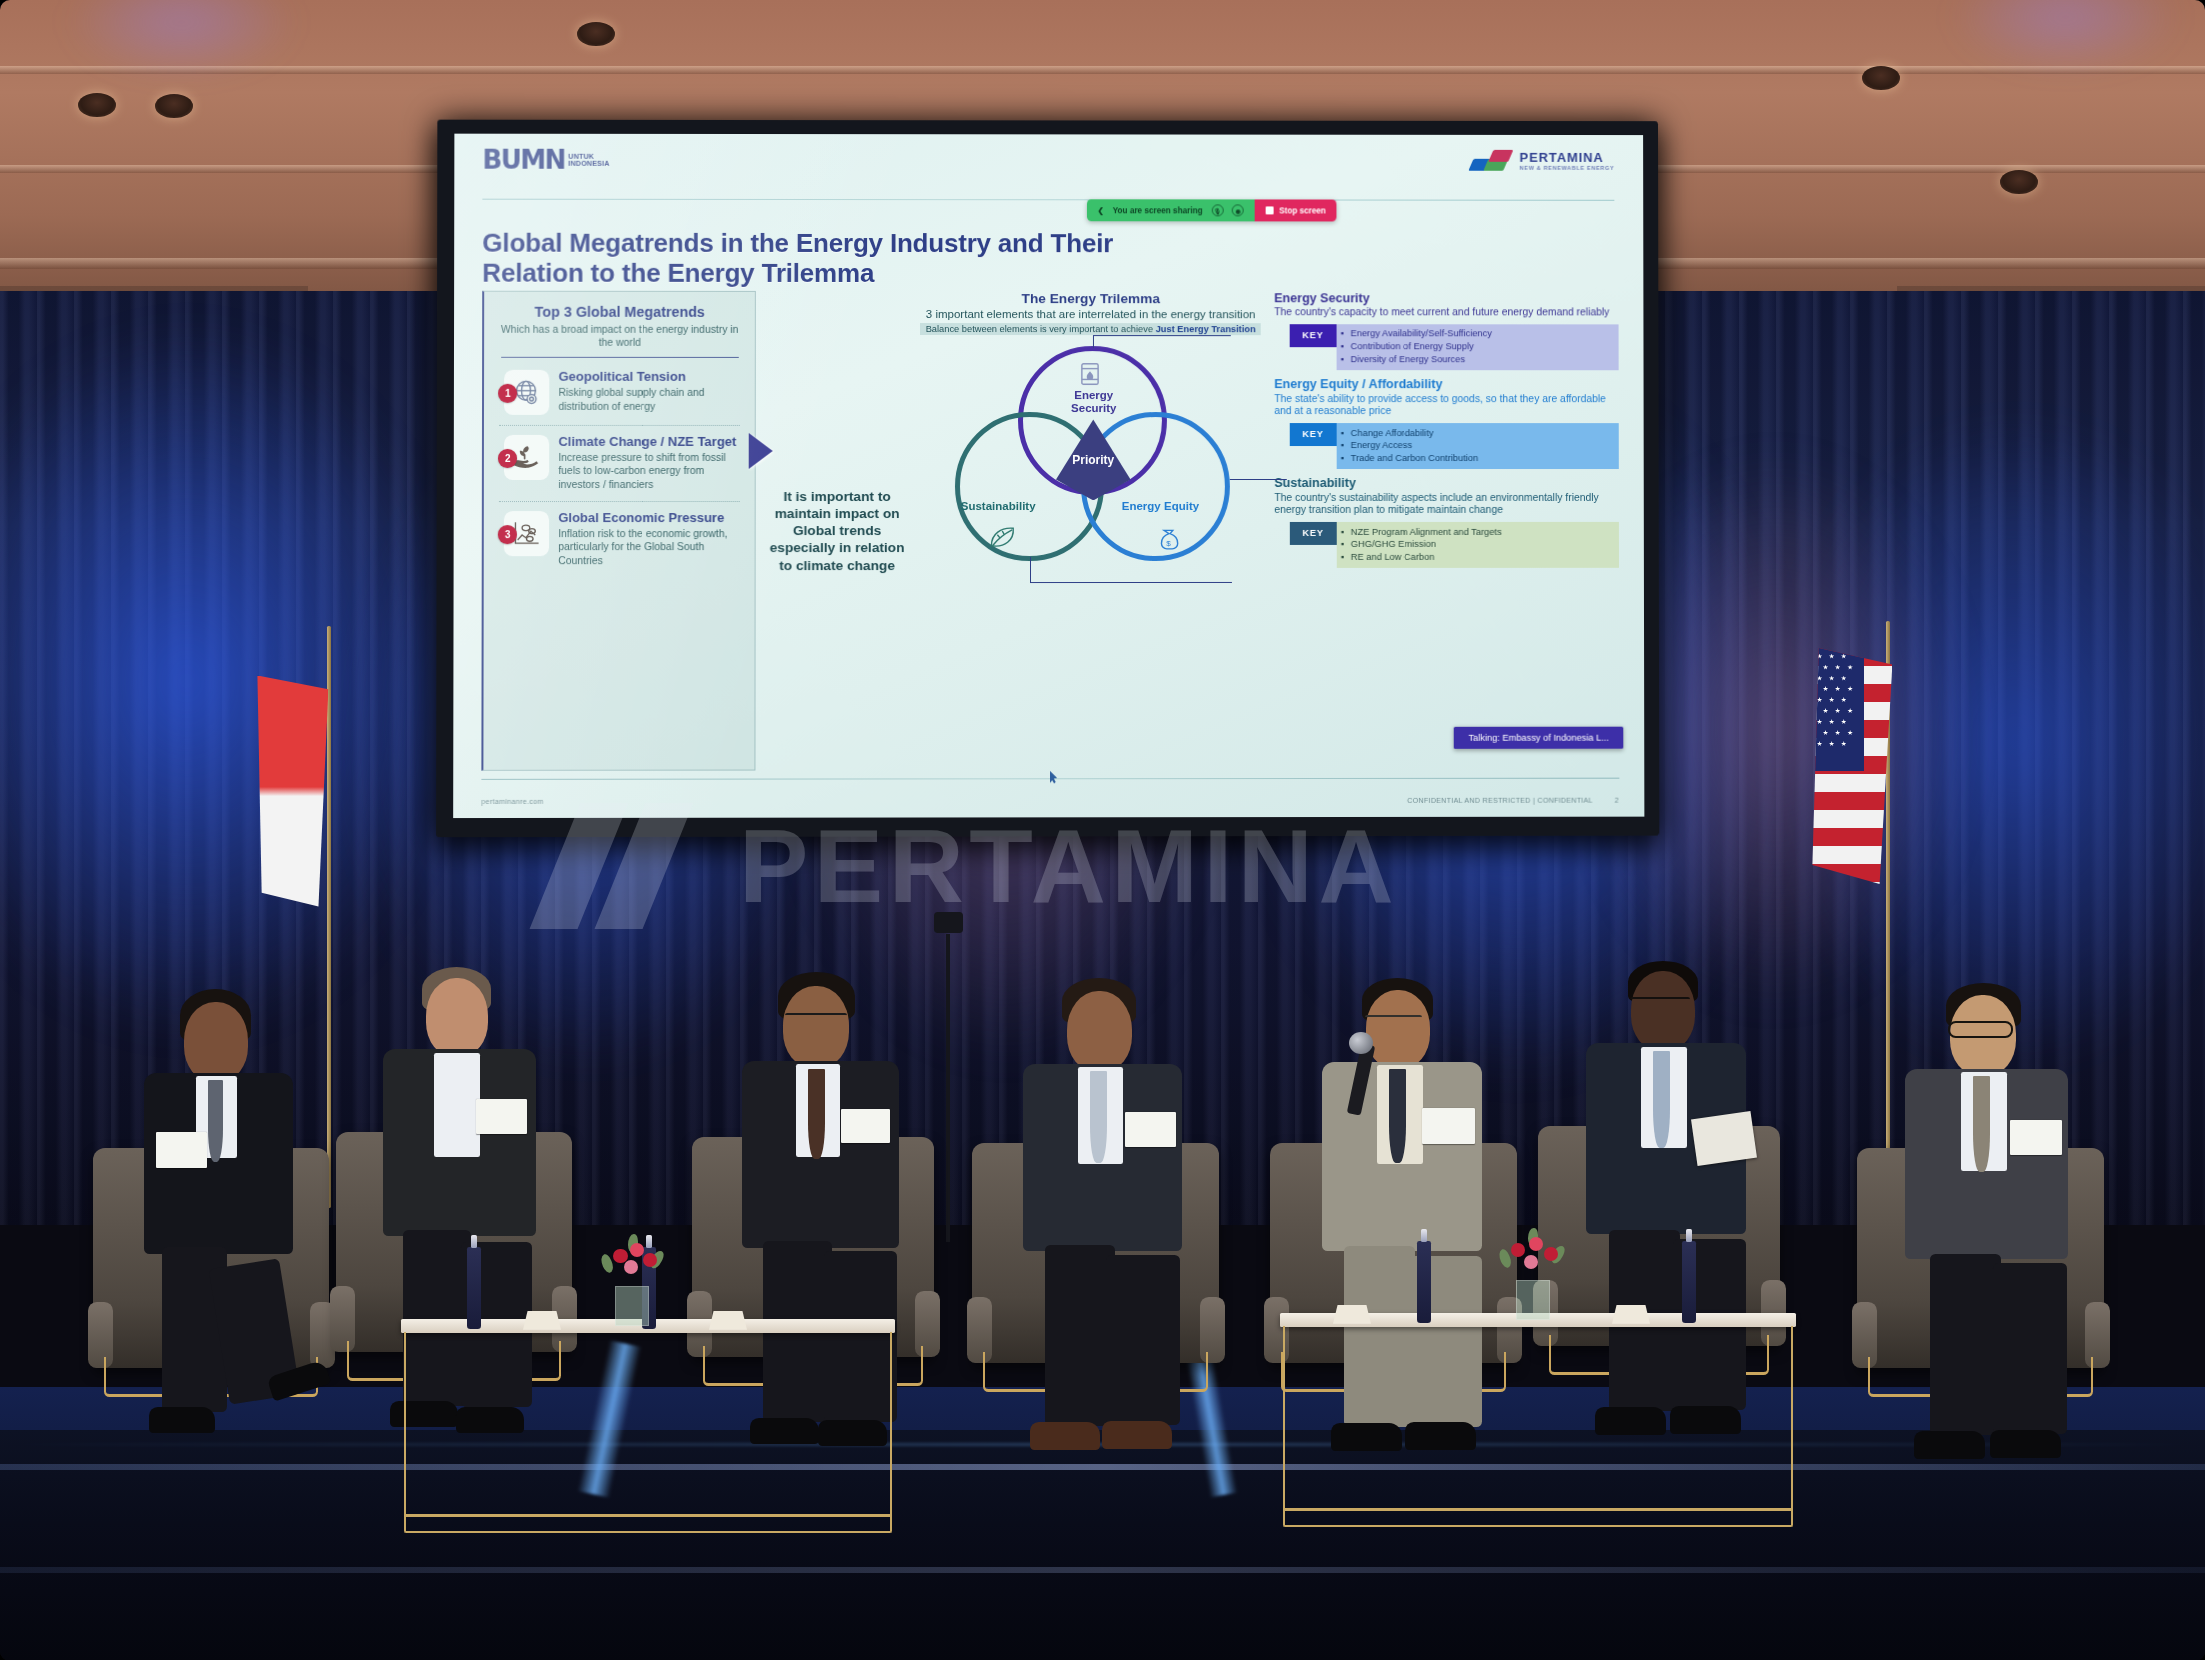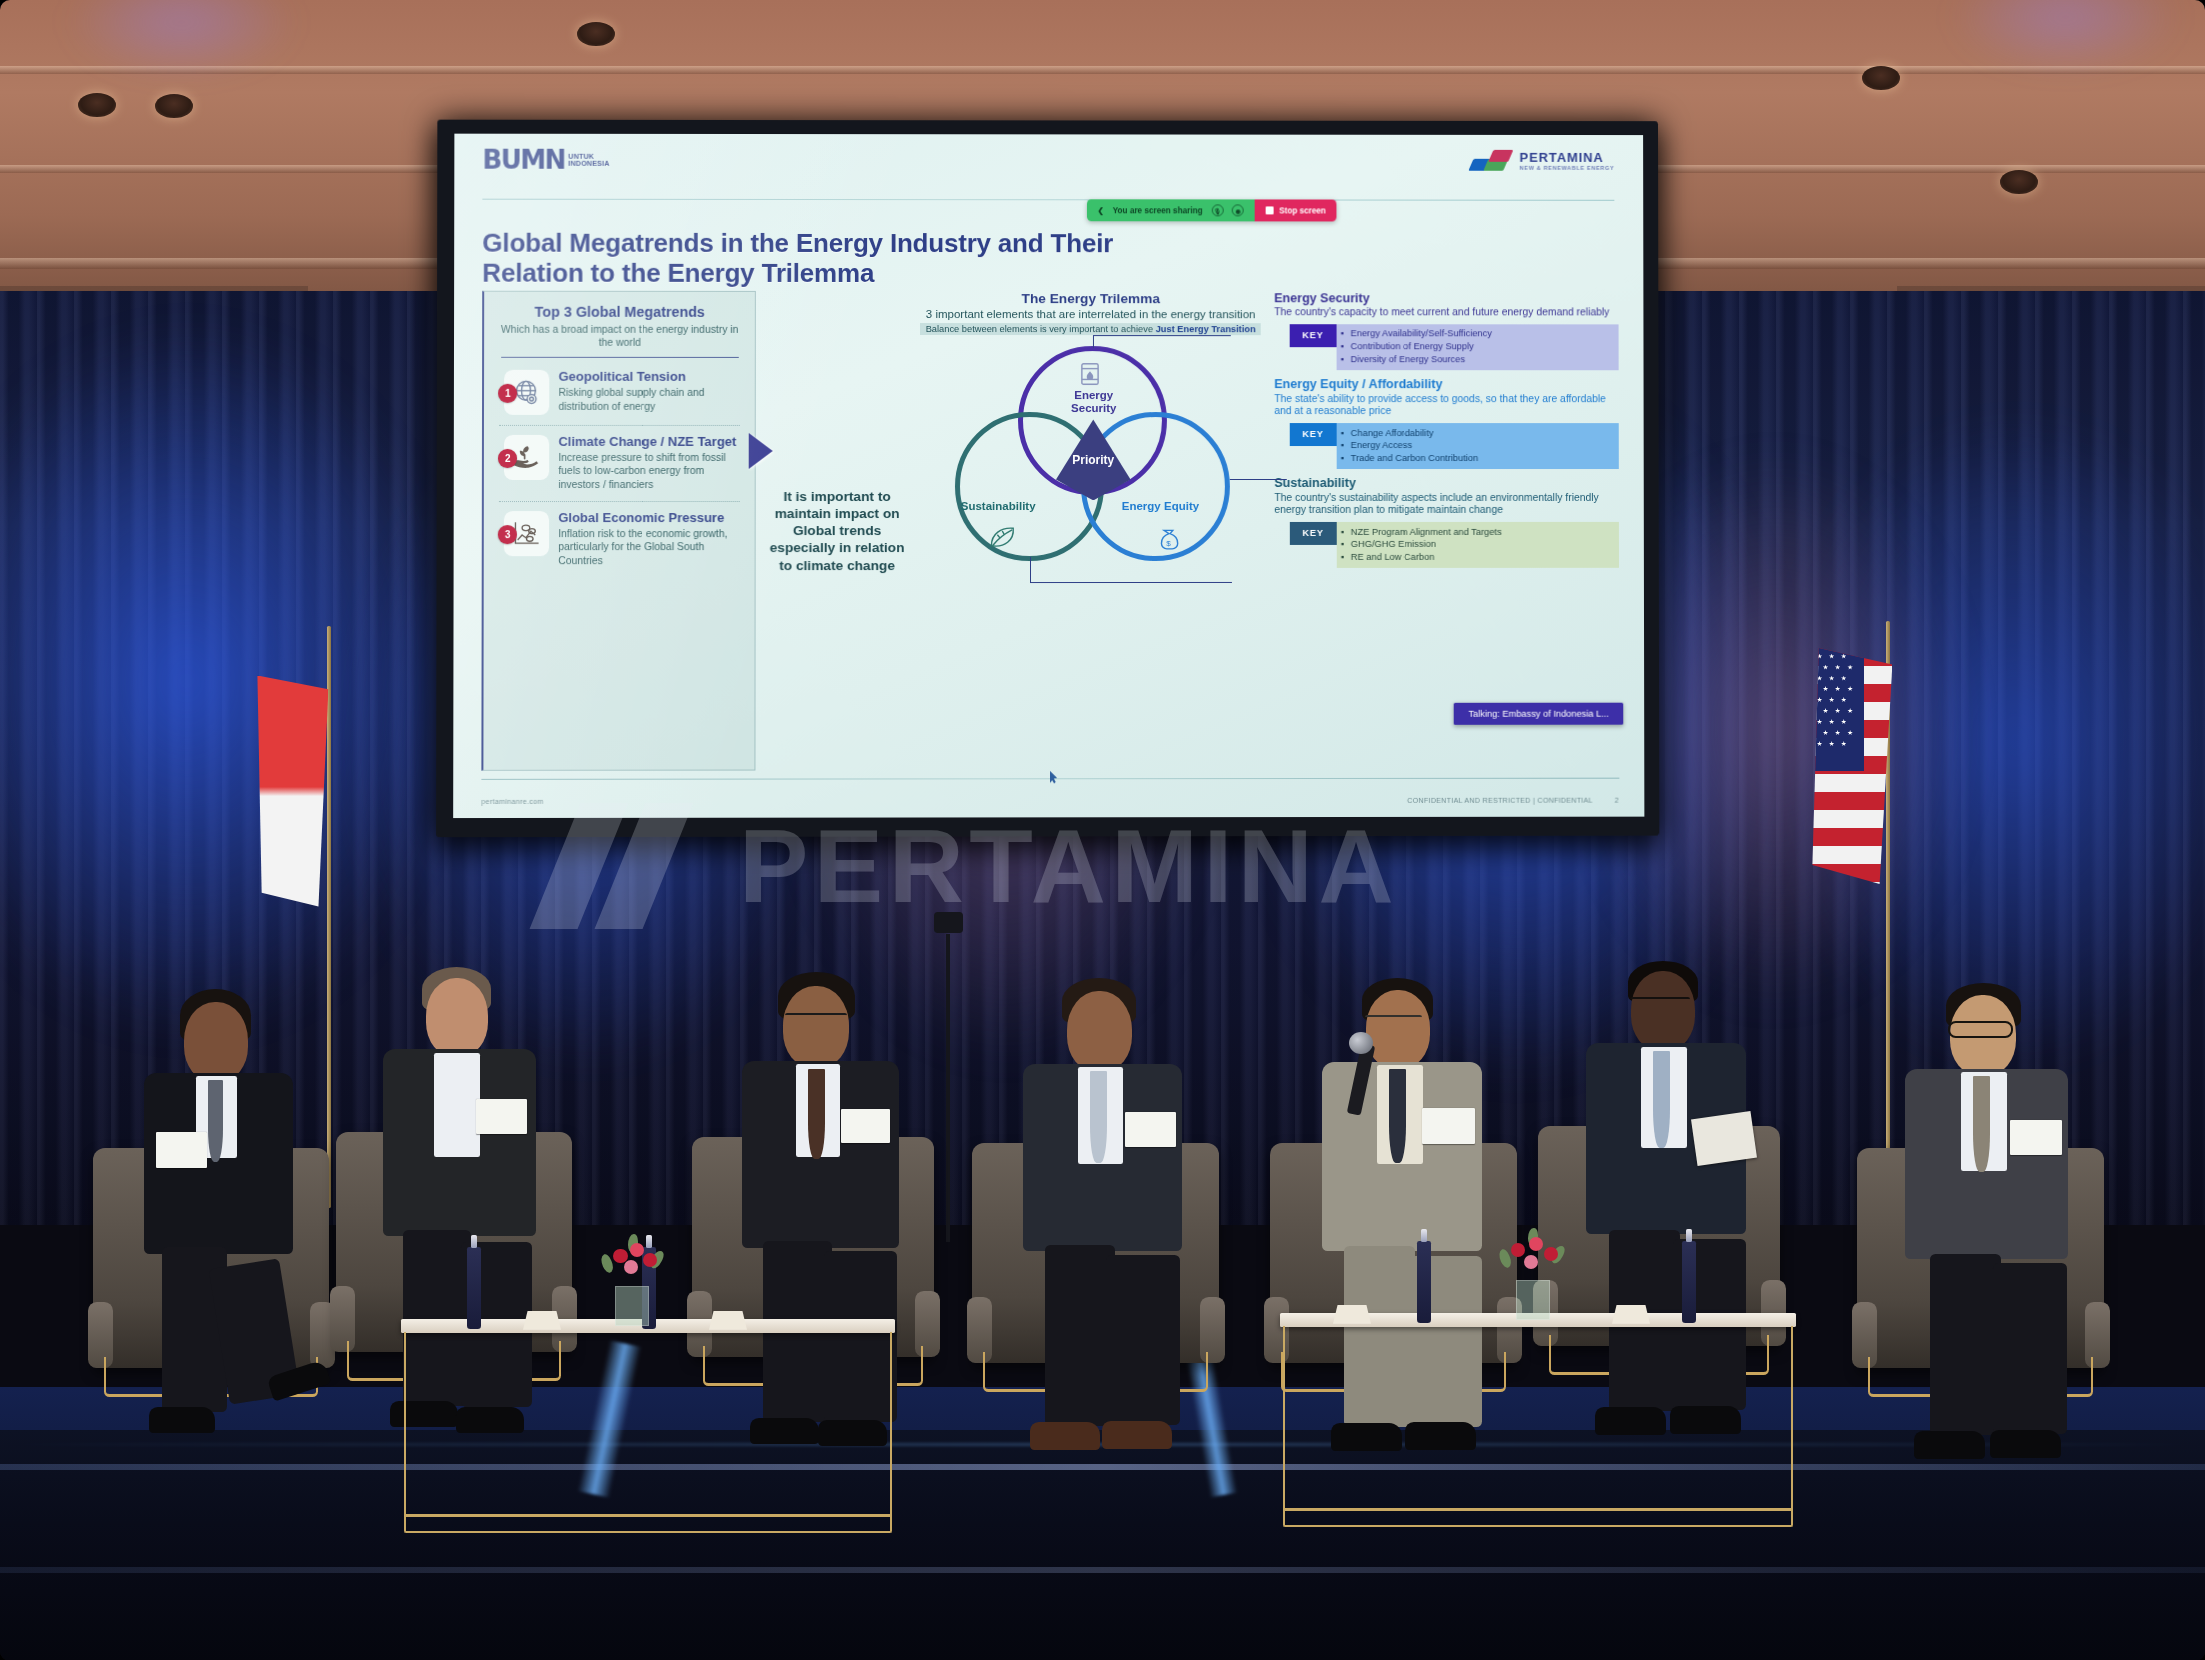--- a/index.html
+++ b/index.html
@@ -181,21 +181,21 @@
   .keylist { flex:1; padding:3.8px 6.6px 3.8px 14.3px; }
   .keylist li { list-style:none; font-size:9.3px; line-height:1.38; position:relative; }
   .keylist li:before { content:"▪"; position:absolute; left:-10px; }
   .kb-sec .keytag { background:#3b1fb0; } .kb-sec .keylist { background:#b9c0e8; }
   .kb-sec .keylist li { color:#2e2f8c; }
   .kb-eq  .keytag { background:#1277d0; } .kb-eq  .keylist { background:#79b9ec; }
   .kb-eq  .keylist li { color:#12436f; }
   .kb-sus .keytag { background:#2b5a7a; } .kb-sus .keylist { background:#cfe2c2; }
   .kb-sus .keylist li { color:#2a4a3c; }
 
-  .speaker-tip { position:absolute; right:-4.4px; bottom:45px; background:#3d2fa8;
+  .speaker-tip { position:absolute; right:-4.4px; bottom:21px; background:#3d2fa8;
                  color:#fff; font-size:9.3px; padding:6px 14.3px; border-radius:1.6px;
                  white-space:nowrap; z-index:8; box-shadow:0 1.6px 4.4px rgba(0,0,0,.3); }
 
   .slide-foot { position:absolute; left:28.6px; right:25px; bottom:12px;
                 display:flex; align-items:center; justify-content:space-between;
                 font-size:7.1px; color:#6f8c91; letter-spacing:0.3px; }
   .foot-rule { position:absolute; left:28.6px; right:25px; bottom:38px; height:1.1px;
                background:linear-gradient(90deg,#8fb9bd,#b2d4d4 45%,#8fb9bd); }
   .foot-right { display:flex; gap:22px; }
   .cursor-dot { position:absolute; left:50%; bottom:34px; width:8.8px; height:13px; }

